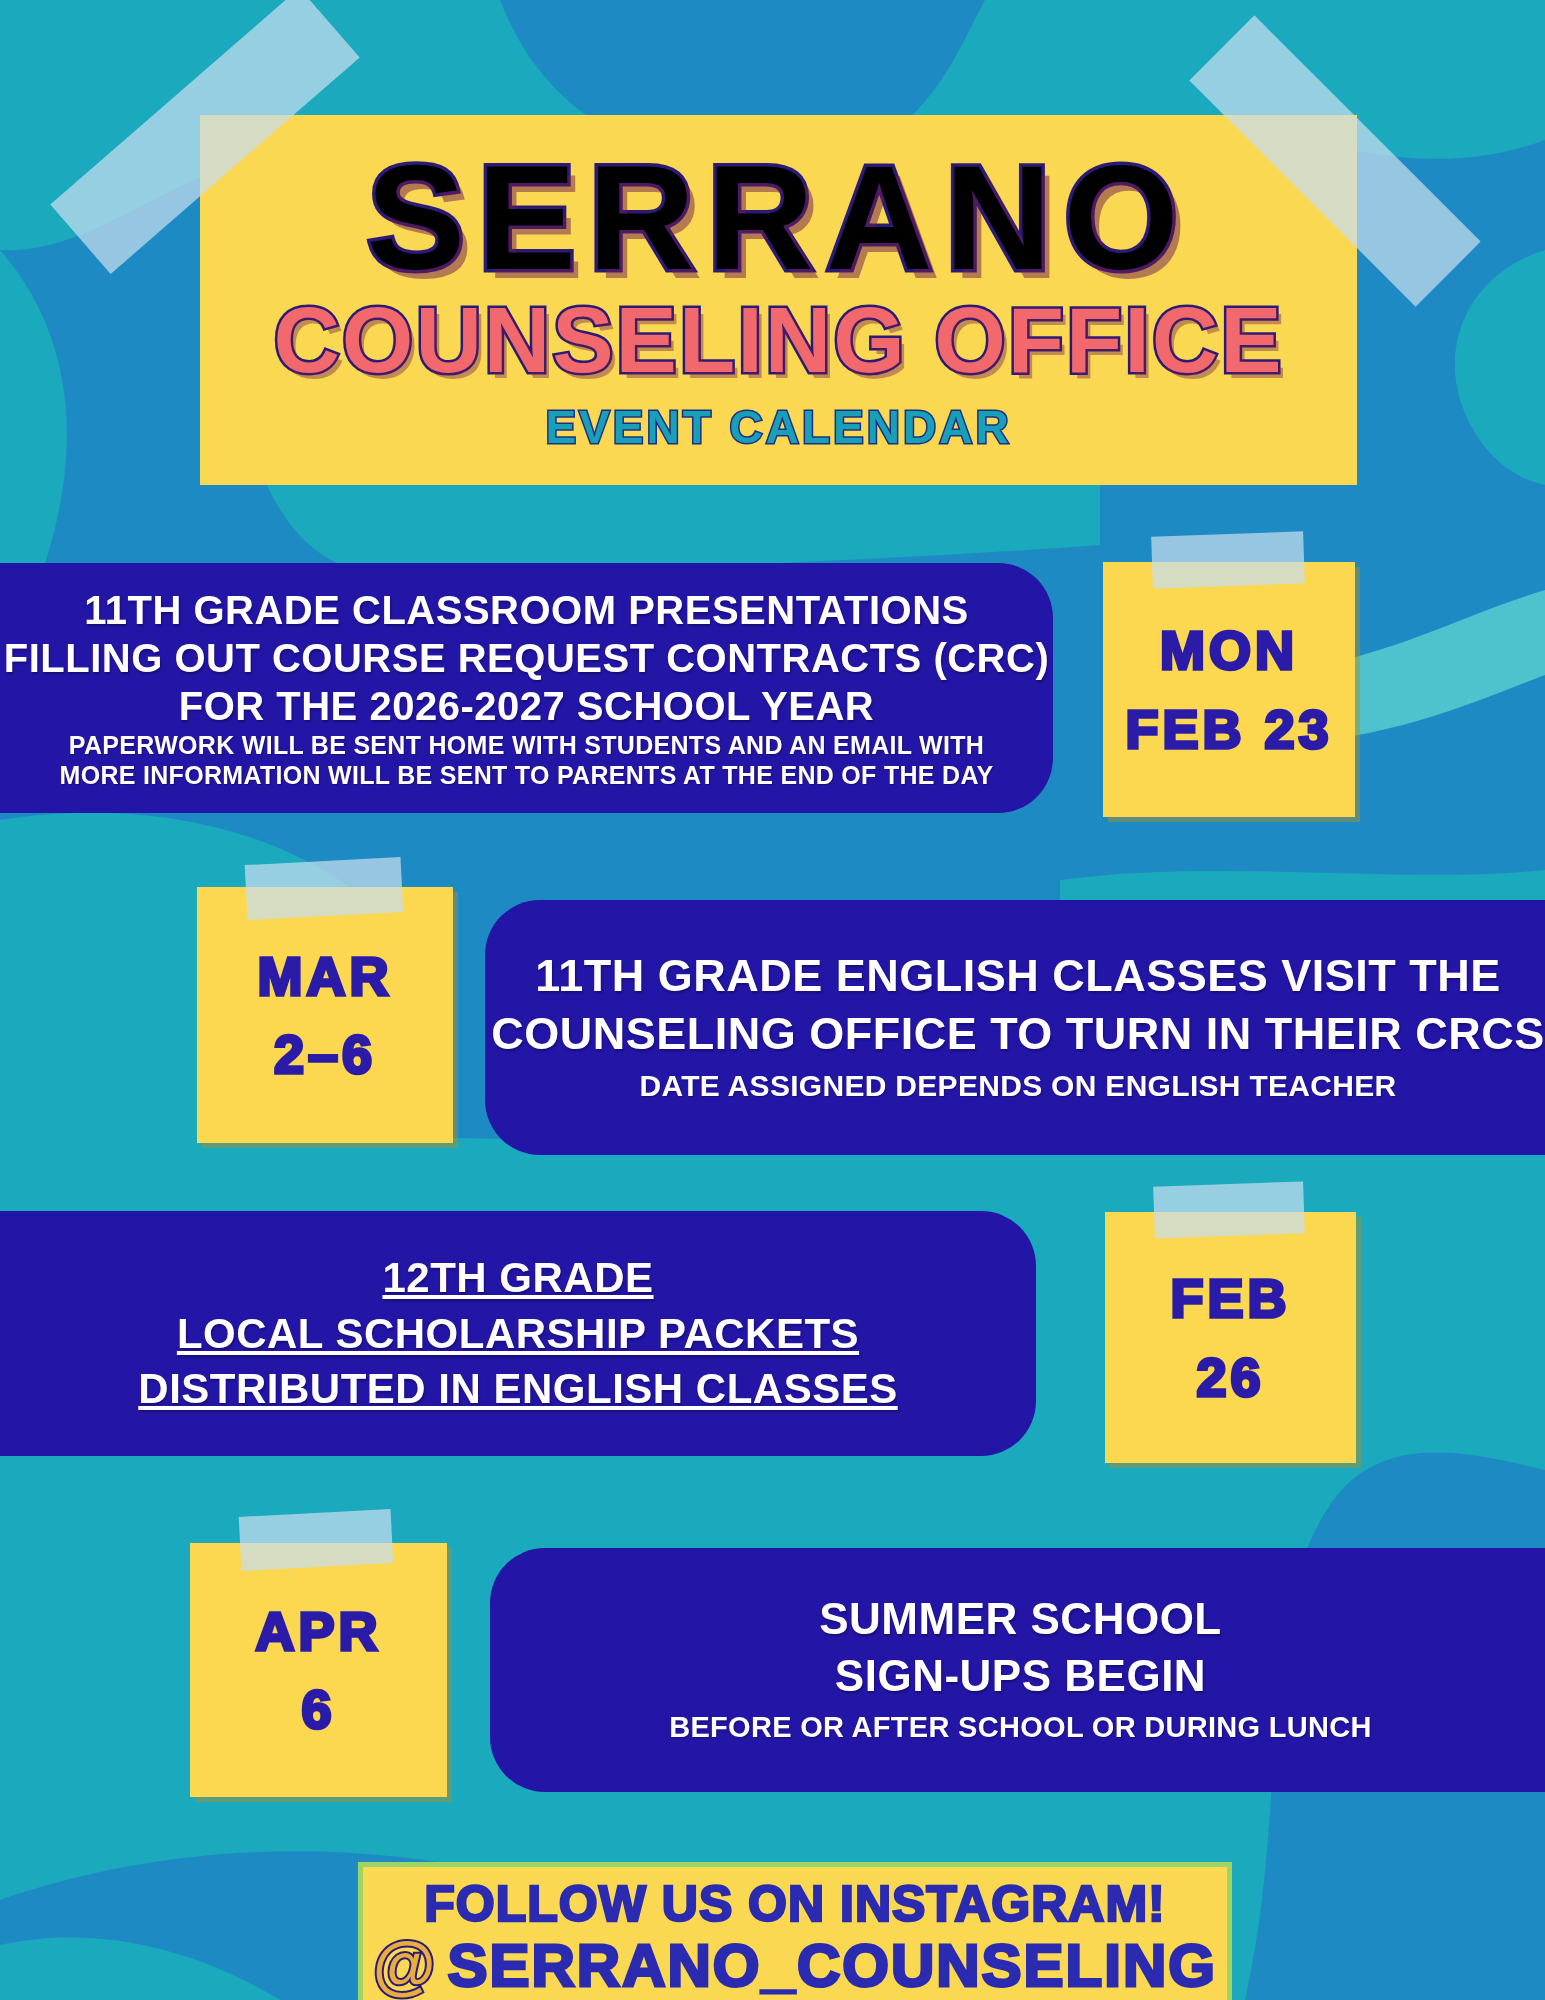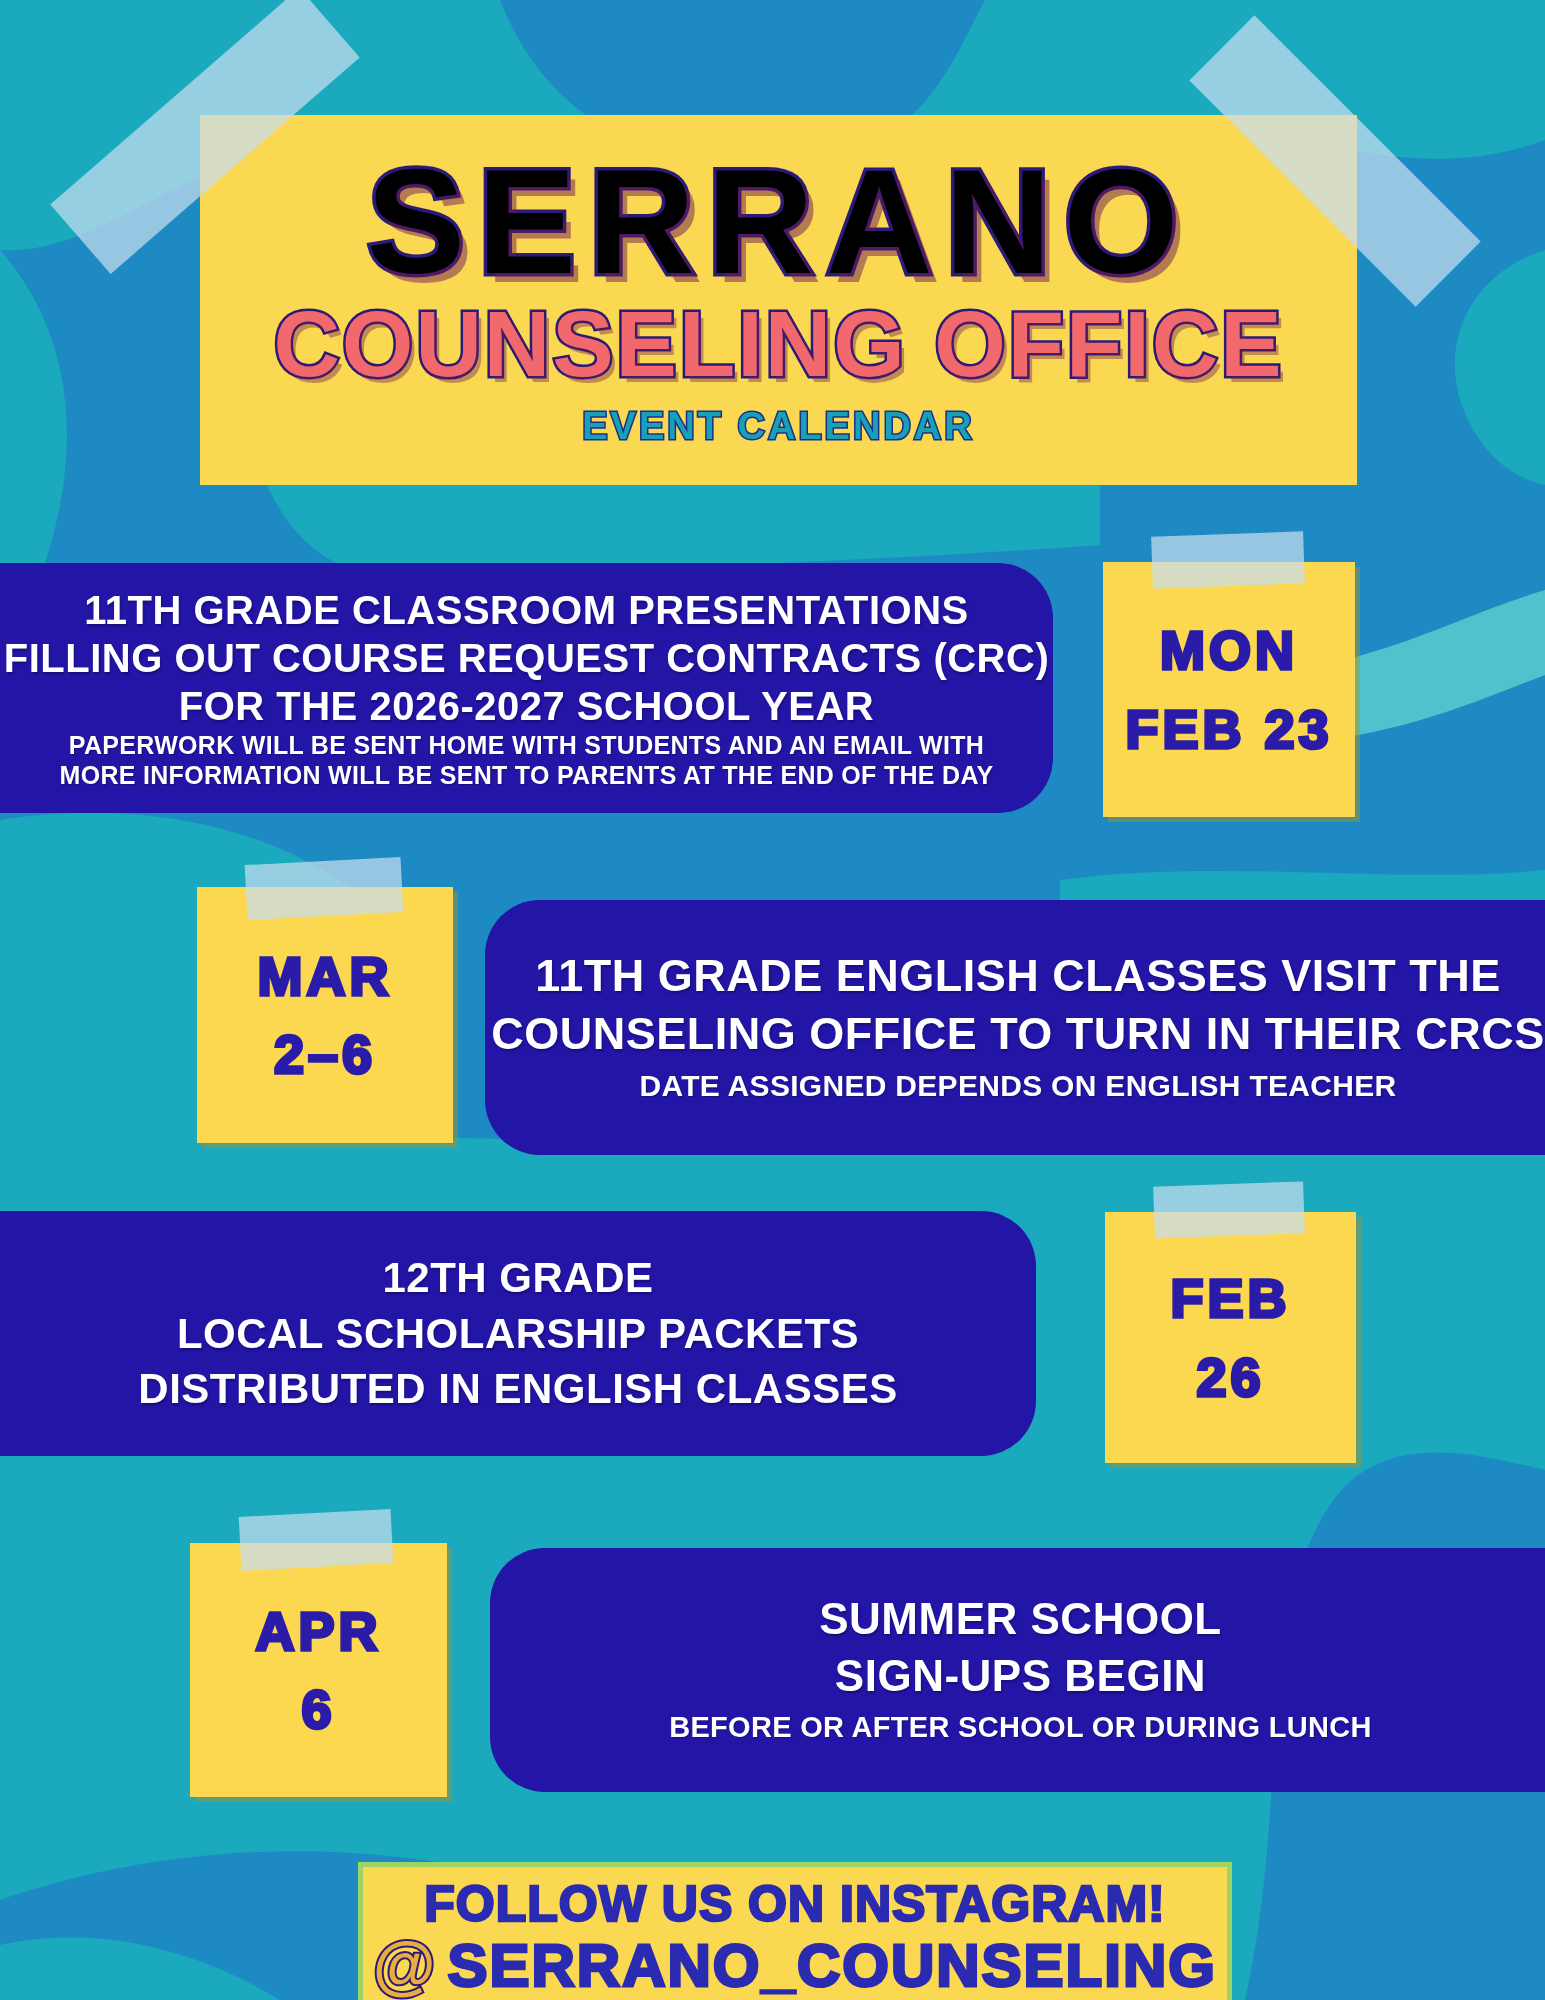--- a/index.html
+++ b/index.html
@@ -22,21 +22,21 @@
     color:#000000;-webkit-text-stroke:7px #2b1a78;paint-order:stroke fill;
     text-shadow:8px 9px 0 rgba(110,28,78,.5);
     margin-top:-4px;
   }
   .header-subtitle{
     font-size:92px;font-weight:bold;letter-spacing:2px;line-height:1.05;
     color:#f2696d;-webkit-text-stroke:5px #2b1a78;paint-order:stroke fill;
     text-shadow:5px 6px 0 rgba(110,28,78,.4);
   }
   .header-tagline{
-    font-size:38px;font-weight:bold;letter-spacing:3px;line-height:1.1;margin-top:13px;
+    font-size:46px;font-weight:bold;letter-spacing:3px;line-height:1.1;margin-top:13px;
     color:#1a9fb8;-webkit-text-stroke:3px #1c2f85;paint-order:stroke fill;
   }
 
   
   .tape{
     position:absolute;background:rgba(198,222,238,.72);z-index:3;
   }
   .tape-hl{left:40px;top:85px;width:330px;height:92px;transform:rotate(-41deg);}
   .tape-hr{left:1175px;top:115px;width:320px;height:92px;transform:rotate(45deg);}
   .tape-mon{left:1152px;top:534px;width:152px;height:52px;transform:rotate(-2deg);}
@@ -58,21 +58,21 @@
     font-weight:bold;letter-spacing:.3px;
     text-shadow:1px 1px 1px rgba(0,0,40,.35);
   }
   #event1{left:0;top:563px;width:1053px;height:250px;border-radius:0 55px 55px 0;}
   #event1 .big{font-size:40px;line-height:1.2;}
   #event1 .small{font-size:25px;line-height:1.22;}
   #event2{left:485px;top:900px;right:-6px;height:255px;border-radius:55px 0 0 55px;}
   #event2 .big{font-size:45px;line-height:1.28;}
   #event2 .small{font-size:30px;line-height:1.5;}
   #event3{left:0;top:1211px;width:1036px;height:245px;border-radius:0 55px 55px 0;}
-  #event3 .big{font-size:42px;line-height:1.33;}
+  #event3 .big{font-size:42px;line-height:1.33;text-decoration:underline;}
   #event4{left:490px;top:1548px;right:-6px;height:244px;border-radius:55px 0 0 55px;}
   #event4 .big{font-size:44px;line-height:1.3;}
   #event4 .small{font-size:29px;line-height:1.6;}
 
   
   .date-note{
     position:absolute;background:#fbd84f;z-index:2;
     box-shadow:5px 5px 0 rgba(178,142,34,.45);
     display:flex;flex-direction:column;align-items:center;justify-content:center;
   }

